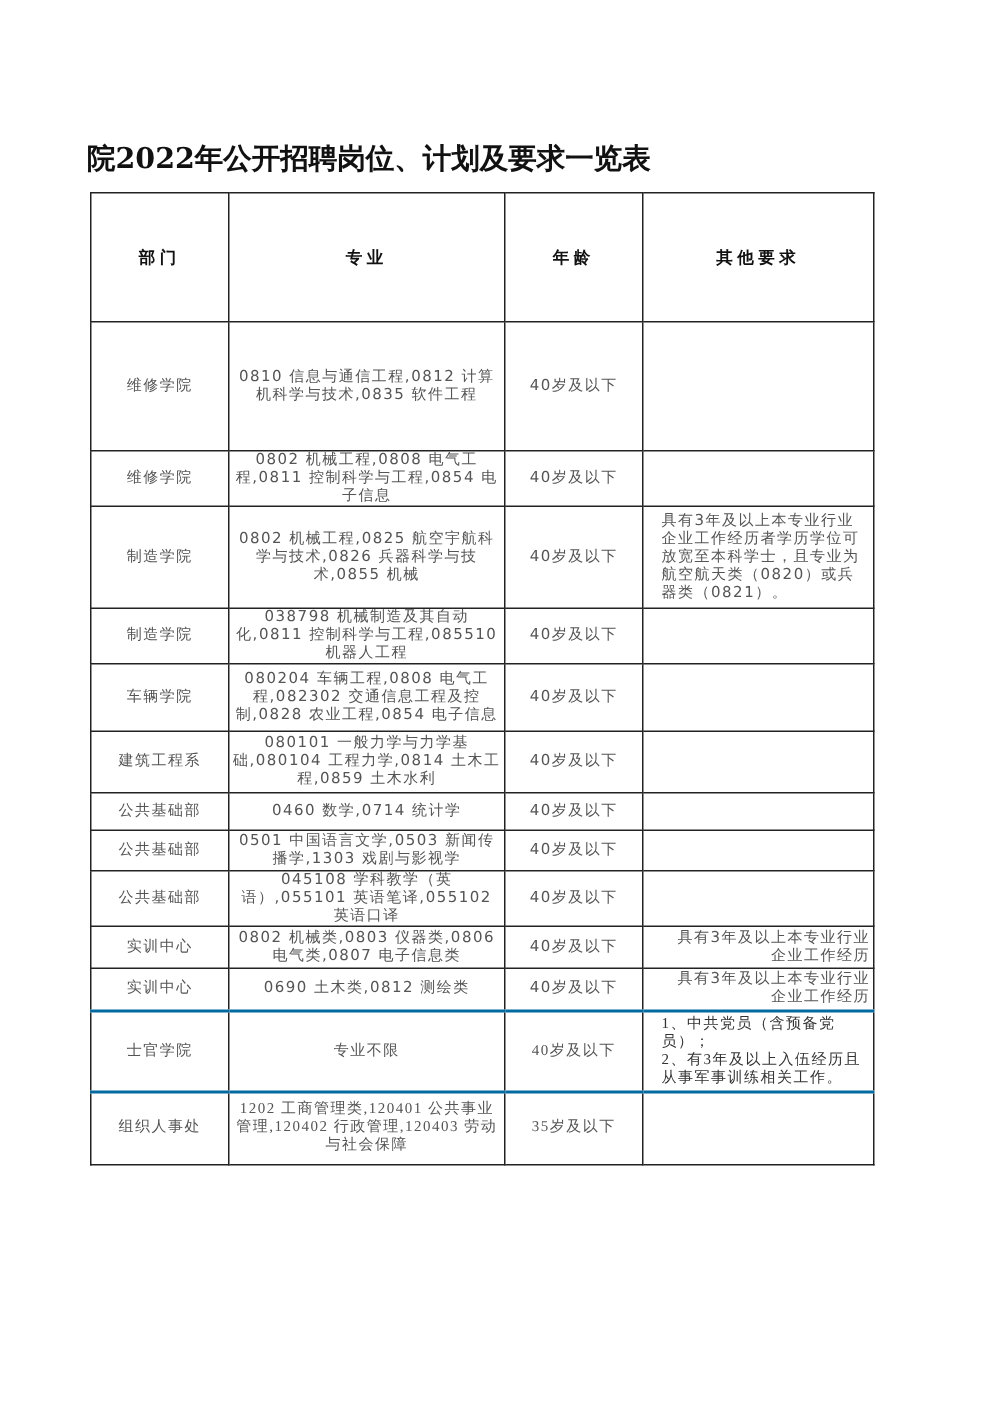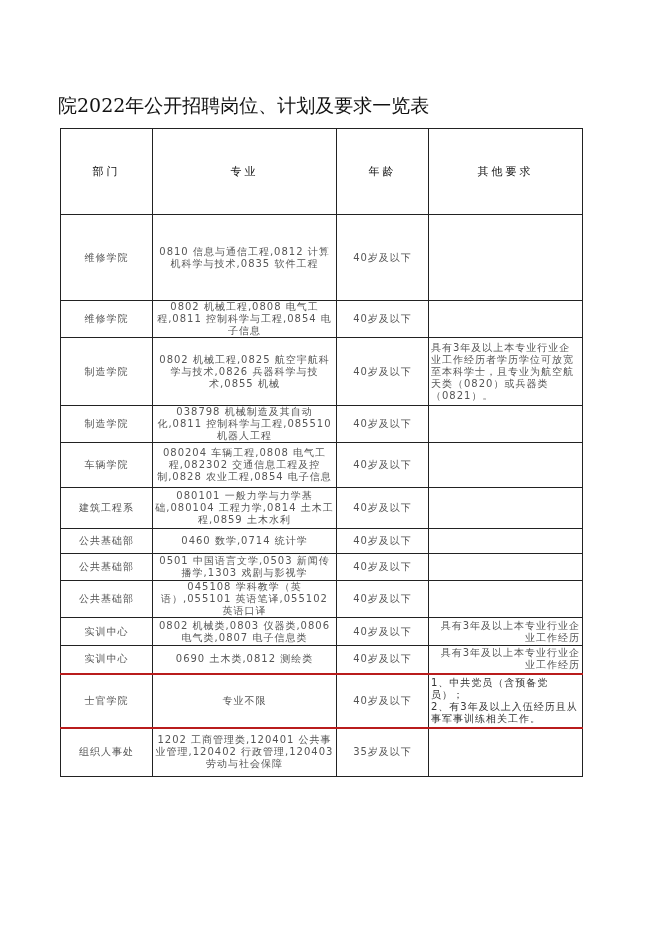--- a/index.html
+++ b/index.html
@@ -1,29 +1,29 @@
 <!DOCTYPE html>
 <html><head>
 <meta charset="utf-8">
 <style>
   html, body { margin:0; padding:0; background:#ffffff; }
   body { width:662px; height:936px; position:relative; overflow:hidden;
          font-family:"DejaVu Sans", "Liberation Sans", sans-serif; }
-  .title { position:absolute; left:58px; top:93px; font-size:19px; font-weight:normal;
+  .title { position:absolute; left:58px; top:93px; font-size:19px; font-weight:bold;
            color:#111; letter-spacing:0px; white-space:nowrap;
            font-family:"DejaVu Serif", "Liberation Serif", serif; }
   table { position:absolute; left:60px; top:128px; border-collapse:collapse;
           table-layout:fixed; width:522px; }
   td, th { border:1px solid #222; text-align:center; vertical-align:middle;
            padding:0 2px; font-size:10px; line-height:12px; color:#555;
            letter-spacing:1px; font-weight:normal; overflow:hidden; }
-  th { color:#111; font-weight:normal; font-size:11px; letter-spacing:3px; }
-  td.req { text-align:left; padding-left:2px; }
+  th { color:#111; font-weight:bold; font-size:11px; letter-spacing:3px; }
+  td.req { text-align:left; padding-left:12px; }
   td.req.center { text-align:right; }
-  tr.thick-top td { border-top:2px solid #b91c1c; }
+  tr.thick-top td { border-top:2px solid #0369a1;font-family:Liberation Serif, serif; }
   .multi { white-space:pre-line; }
 </style>
 </head>
 <body>
 
 <div class="title">院2022年公开招聘岗位、计划及要求一览表</div>
 
 <table>
   <colgroup>
     <col style="width:92px">

